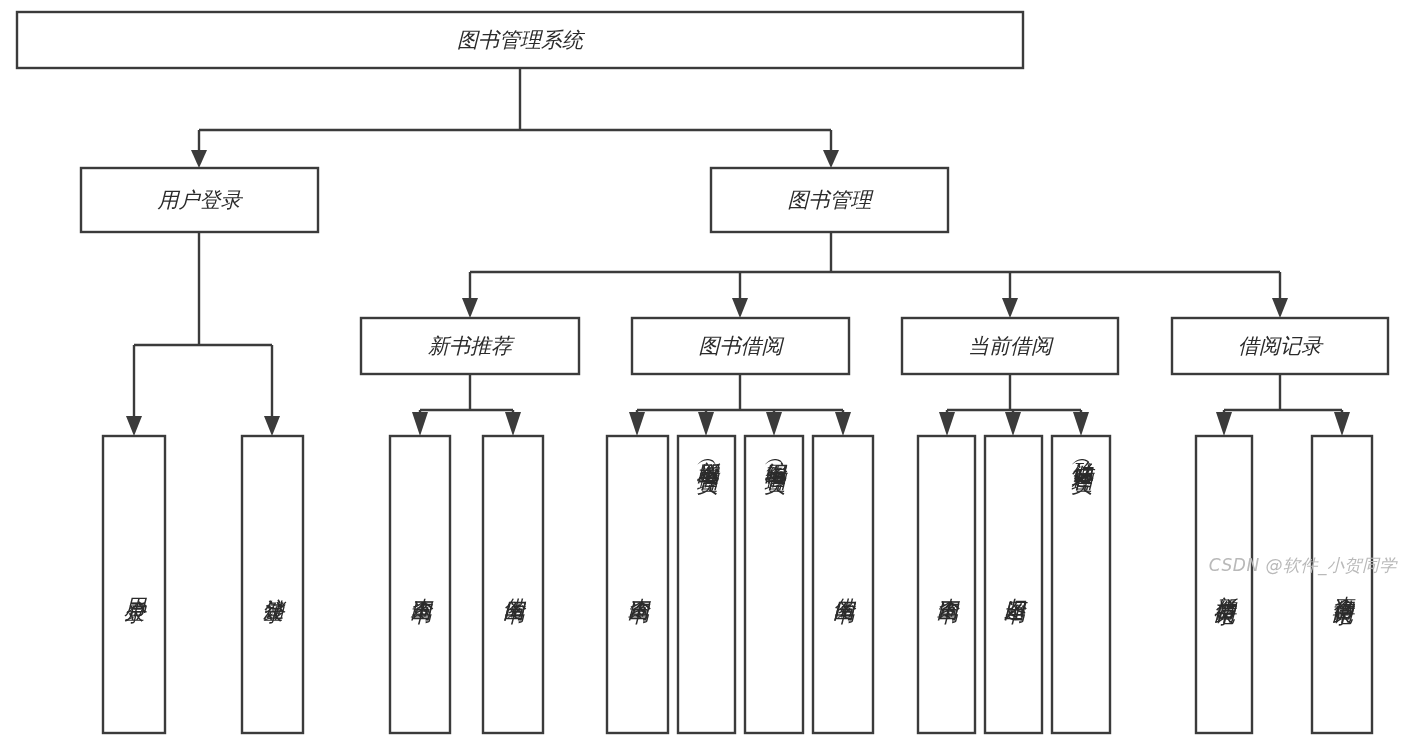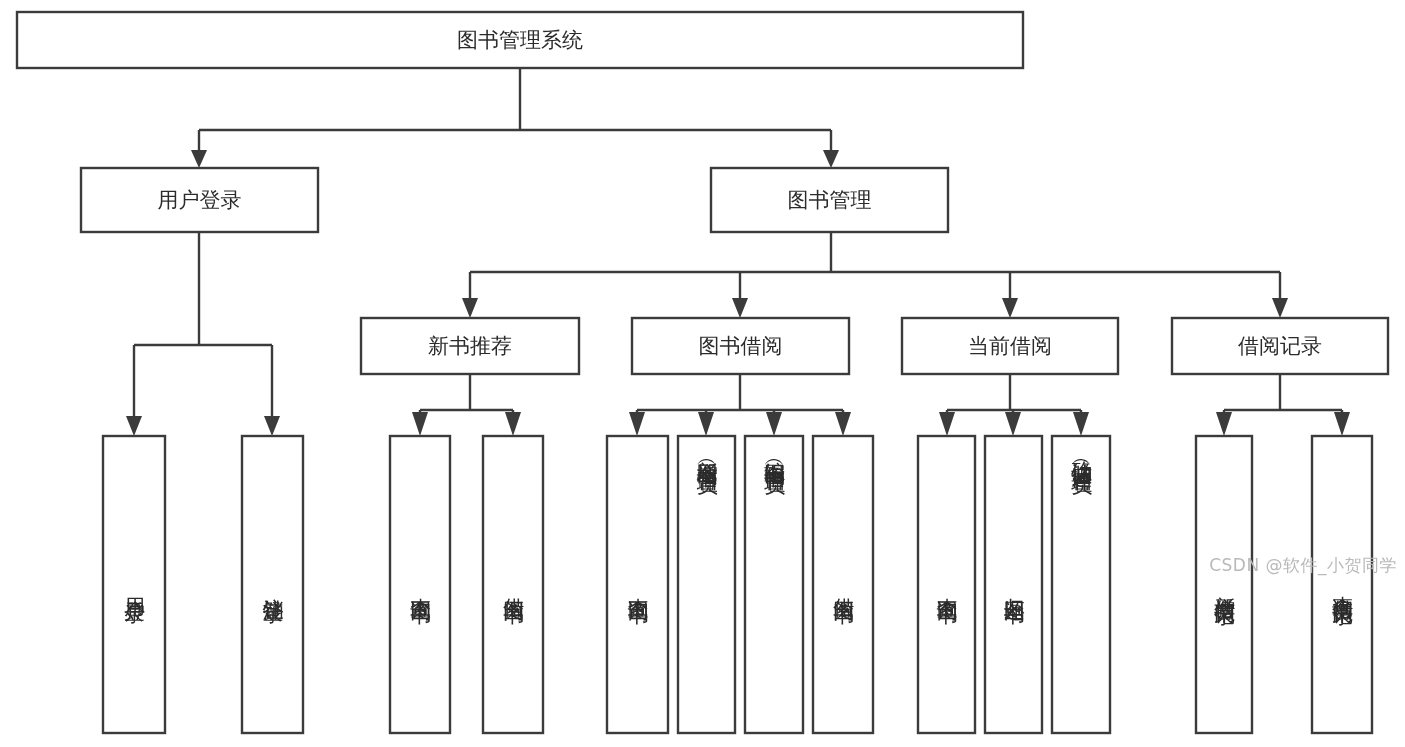--- a/index.html
+++ b/index.html
@@ -1,20 +1,20 @@
 <!DOCTYPE html>
 <html><head>
 <meta charset="utf-8">
 <style>
   html,body{margin:0;padding:0;background:#ffffff;}
   body{
     font-family:"DejaVu Sans","Liberation Sans",sans-serif;
     width:1405px;height:747px;overflow:hidden;
   }
-  #canvas{position:relative;width:1405px;height:580px;background:#fff;}
+  #canvas{position:relative;width:1405px;height:580px;background:#fff;font-style:italic;}
   svg#diagram{position:absolute;left:0;top:0;width:1405px;height:747px;display:block;}
   .box-rect{fill:#ffffff;stroke:#3b3b3b;stroke-width:2.4;}
   .conn{stroke:#3b3b3b;stroke-width:2.4;fill:none;stroke-linecap:butt;}
   .arrowhead{fill:#3b3b3b;}
   .box-label{
     fill:#2b2b2b;
     font-family:"DejaVu Sans","Liberation Sans",sans-serif;
     font-size:21px;
     text-anchor:middle;
     dominant-baseline:middle;

